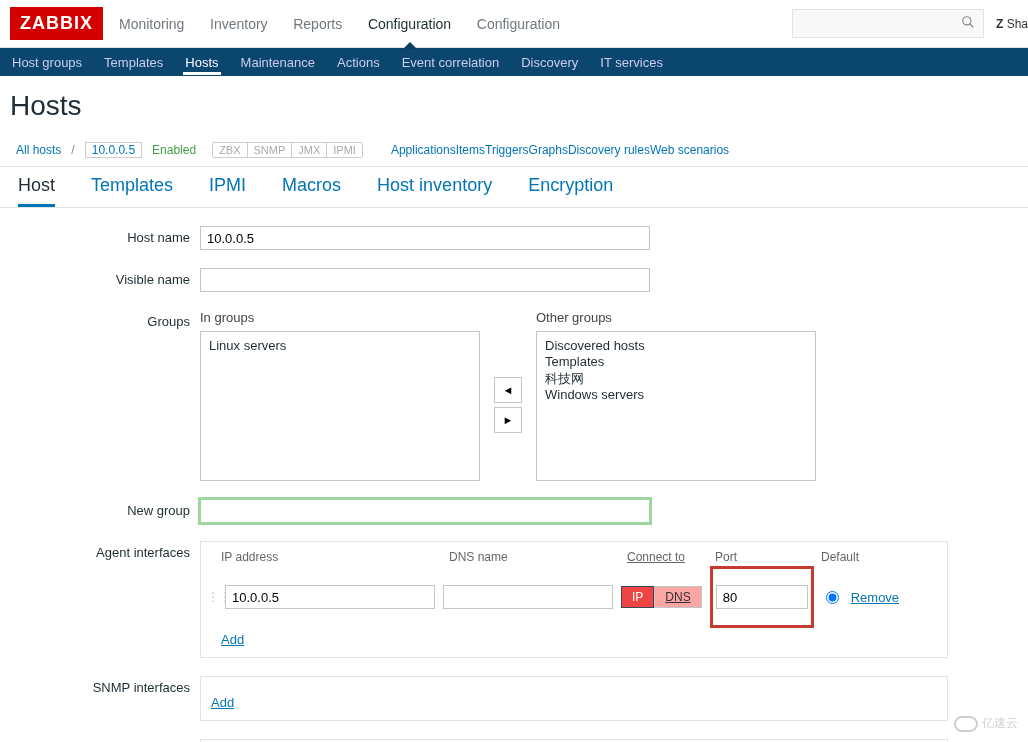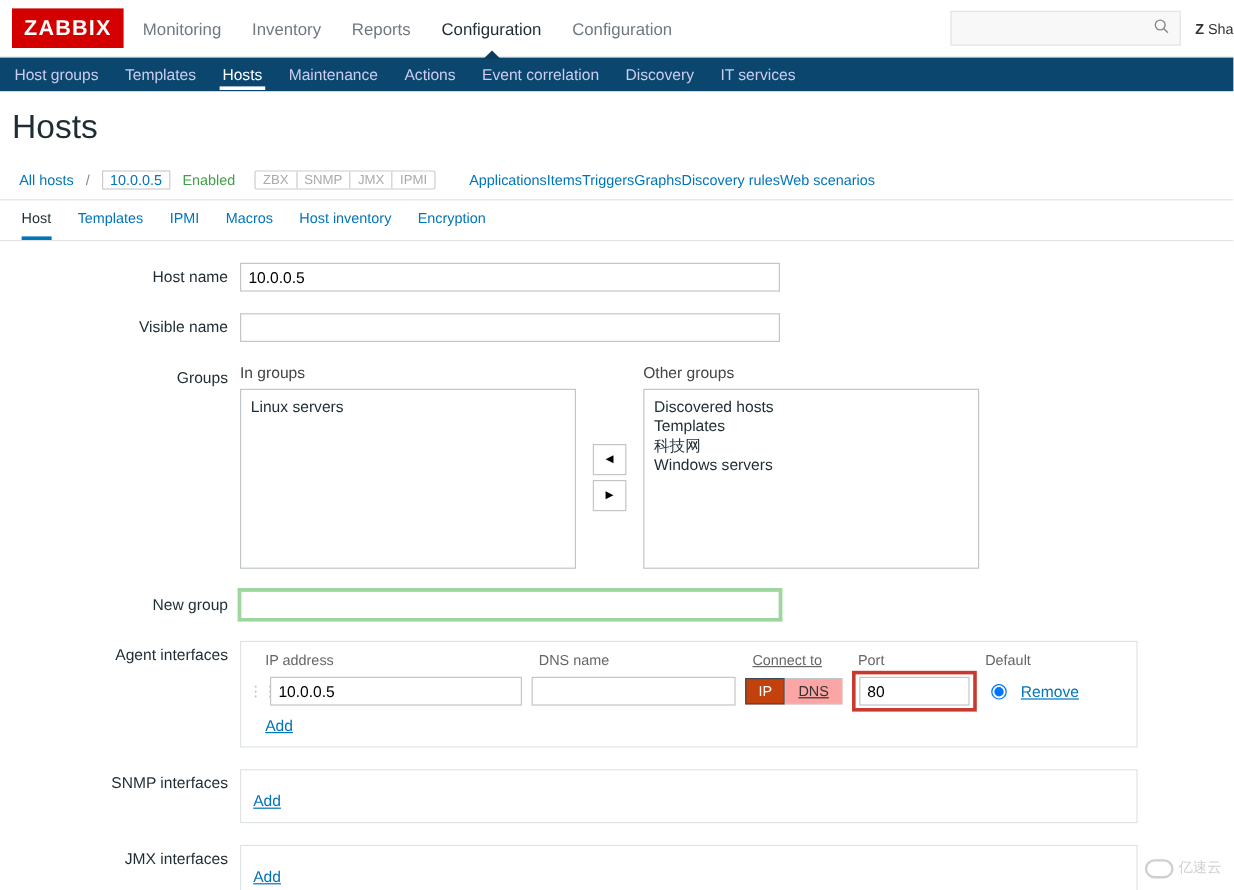--- a/index.html
+++ b/index.html
@@ -20,21 +20,21 @@
 .page-title { font-size: 28px; color: #1f2c33; padding: 14px 10px 12px; font-weight: normal; }
 .filter-row { display: flex; align-items: center; gap: 10px; padding: 8px 12px 8px 16px; border-bottom: 1px solid #dfe4e7; font-size: 12px; flex-wrap: wrap; }
 .filter-row a { color: #0275b8; text-decoration: none; }
 .filter-row .current { background: #fff; border: 1px solid #ccc; padding: 0 6px; color: #0275b8; }
 .filter-row .sep { color: #888; }
 .filter-row .enabled { color: #429e47; }
 .avail-group { display: flex; border: 1px solid #ccc; border-radius: 2px; margin-left: 6px; }
 .avail-group span { padding: 1px 6px; font-size: 11px; color: #aaa; border-right: 1px solid #ccc; }
 .avail-group span:last-child { border-right: none; }
 .filter-links { display: flex; margin-left: 18px; }
-.tabs { display: flex; gap: 22px; padding: 8px 18px 0 18px; border-bottom: 1px solid #dfe4e7; font-size: 12px; }
+.tabs { display: flex; gap: 36px; padding: 8px 18px 0 18px; border-bottom: 1px solid #dfe4e7; font-size: 18px; }
 .tabs a { color: #0275b8; text-decoration: none; padding-bottom: 8px; }
 .tabs a.active { color: #1f2c33; border-bottom: 3px solid #0275b8; }
 .form { padding: 18px 10px 18px 10px; }
 .form-row { display: flex; margin-bottom: 18px; align-items: flex-start; }
 .form-label { width: 190px; text-align: right; padding-right: 10px; padding-top: 4px; color: #1f2c33; font-size: 13px; }
 .form-field { flex: 0 0 auto; }
 .text-input { border: 1px solid #c0c6c9; padding: 4px 6px; width: 450px; font-size: 13px; height: 24px; }
 .text-input.green { outline: 3px solid #9dd69f; outline-offset: -1px; border-color: #9dd69f; }
 .groups-row { display: flex; gap: 14px; align-items: flex-start; }
 .group-col { display: flex; flex-direction: column; }
@@ -50,23 +50,23 @@
 .iface-head .col-ct { width: 88px; text-decoration: underline; }
 .iface-head .col-port { width: 106px; }
 .iface-head .col-def { width: 60px; }
 .iface-line { display: flex; align-items: center; gap: 8px; padding-left: 0; }
 .drag { color: #bbb; font-size: 12px; cursor: move; width: 10px; }
 .iface-input { border: 1px solid #c0c6c9; padding: 4px 6px; height: 24px; font-size: 13px; }
 .iface-ip { width: 210px; }
 .iface-dns { width: 170px; }
 .connect-toggle { display: flex; }
 .connect-toggle button { border: 1px solid #c0c6c9; padding: 3px 10px; font-size: 12px; cursor: pointer; }
-.connect-toggle .on { background: #c2410c; color: #fff; border-color: #3b4b56; }
+.connect-toggle .on { background: #ef4444; color: #fff; border-color: #3b4b56; }
 .connect-toggle .off { background: #fca5a5; color: #333; text-decoration: underline; }
-.port-wrap { border: 3px solid #c73a2f; padding: 2px 3px; margin: -4px 0; }
+.port-wrap { border: 3px solid #c73a2f; padding: 16px 3px; margin: -4px 0; }
 .port-wrap .iface-input { width: 92px; border-color: #c0c6c9; }
 .radio { margin: 0 4px; }
 .remove { color: #0275b8; text-decoration: underline; font-size: 13px; cursor: pointer; }
 .add-link { color: #0275b8; text-decoration: underline; font-size: 13px; cursor: pointer; margin-top: 8px; display: inline-block; margin-left: 14px; }
 .iface-box.simple { padding: 10px; }
 .watermark { position: fixed; right: 10px; bottom: 10px; font-size: 12px; color: #bbb; opacity: .7; display:flex; align-items:center; gap:4px; }
 .watermark .cloud { width: 24px; height: 16px; border: 2px solid #bbb; border-radius: 10px; position: relative; }
 </style>
 </head>
 <body>

